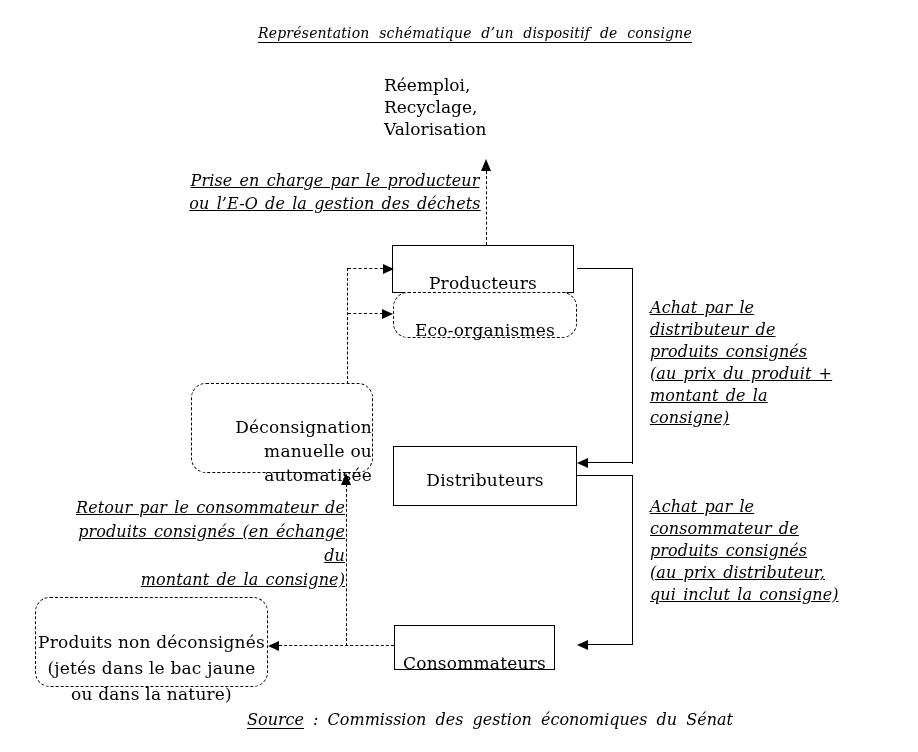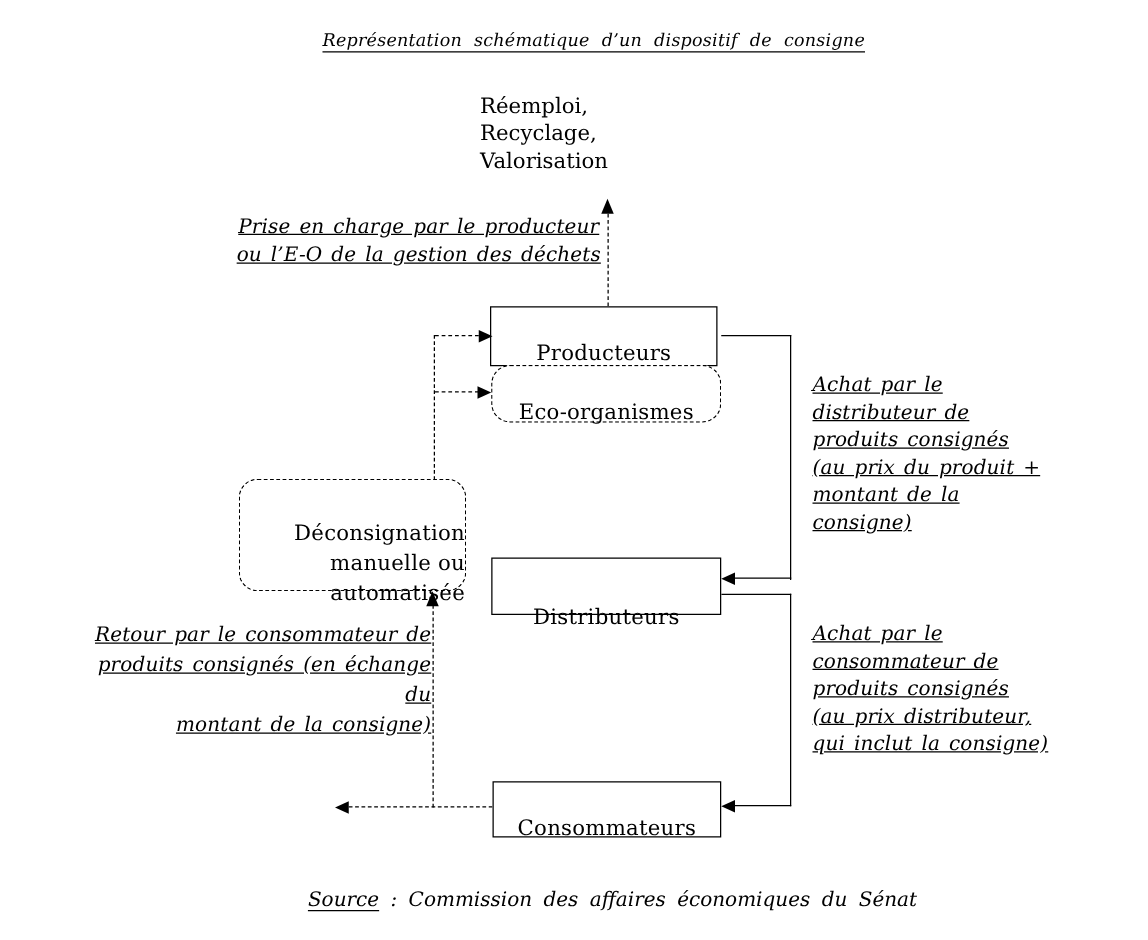--- a/index.html
+++ b/index.html
@@ -33,22 +33,22 @@
   .box {
     position:absolute; box-sizing:border-box; background:#ffffff;
     border:1.5px solid #000; text-align:center; font-size:17px;
     line-height:22px; letter-spacing:0.2px; white-space:pre-line;
   }
   .box .lbl { display:block; }
   .dashed { border-style:dashed;border-radius:15px; }
   .box-producteurs   { left:392px; top:245px; width:182px; height:48px; z-index:2; padding-top:4px; }
   .box-eco           { left:393px; top:292px; width:184px; height:46px; z-index:3; padding-top:4px; }
   .box-deconsignation{ left:191px; top:383px; width:182px; height:90px; padding-top:7px; line-height:24px;text-align:right; }
-  .box-distributeurs { left:393px; top:446px; width:184px; height:46px; z-index:2; padding-top:14px; }
-  .box-consommateurs { left:394px; top:625px; width:183px; height:45px; z-index:2; padding-top:4px; }
+  .box-distributeurs { left:393px; top:446px; width:184px; height:60px; z-index:2; padding-top:0; }
+  .box-consommateurs { left:394px; top:625px; width:161px; height:45px; z-index:2; padding-top:4px; }
   .box-produits      { left:35px;  top:597px; width:233px; height:90px; padding-top:5px; line-height:26px; }
 
   
   .lnh  { position:absolute; height:0; border-top:1.5px solid #000; }
   .lnv  { position:absolute; width:0;  border-left:1.5px solid #000; }
   .lnhd { position:absolute; height:0; border-top:1.5px dashed #000; }
   .lnvd { position:absolute; width:0;  border-left:1.5px dashed #000; }
 
   
   .ar { position:absolute; width:0; height:0; z-index:4; }
@@ -118,18 +118,23 @@
     <span class="lbl">Déconsignation
 manuelle ou
 automatisée</span>
   </div>
   <div class="box box-distributeurs">
     <span class="lbl">Distributeurs</span>
   </div>
   <div class="box box-consommateurs">
     <span class="lbl">Consommateurs</span>
   </div>
+  <div class="box dashed box-produits">
+    <span class="lbl">Produits non déconsignés
+(jetés dans le bac jaune
+ou dans la nature)</span>
+  </div>
 
   <div class="abs source">
-    <span class="src-underline">Source</span><span> : Commission des affaires économiques du Sénat</span>
+    <span class="src-underline">Source</span><span> : Commission des gestion économiques du Sénat</span>
   </div>
 
 </div>
 
 </body></html>

